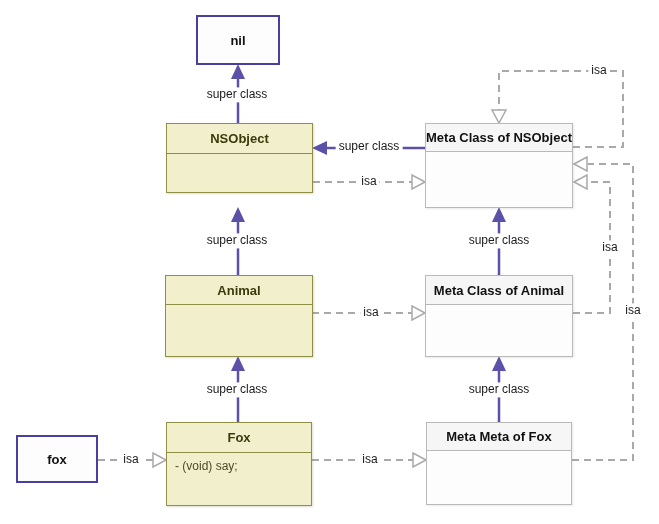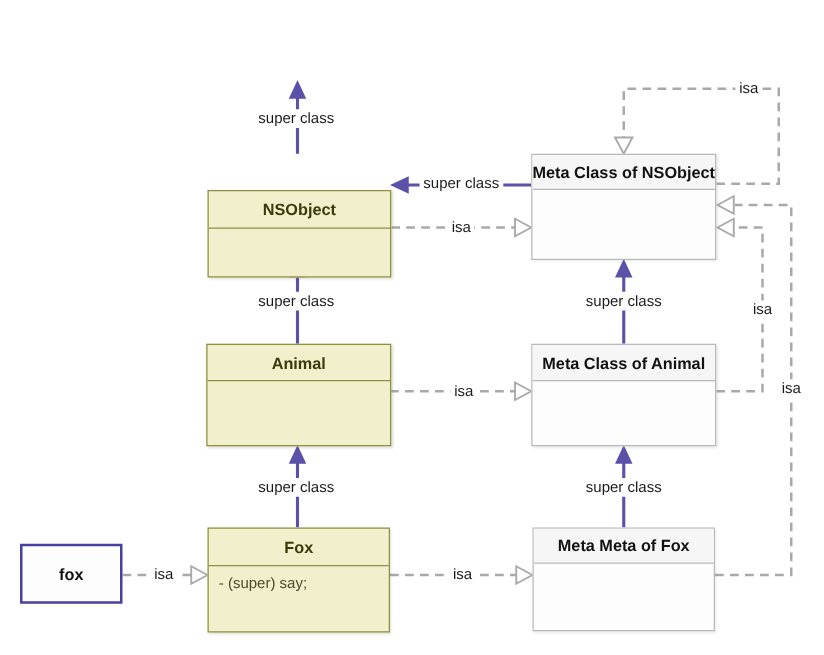--- a/index.html
+++ b/index.html
@@ -116,22 +116,25 @@
     <g>
       <polyline class="wire" points="573,313 610,313 610,182 588,182"></polyline>
       <polygon class="ghead" points="574,182 587,175 587,189"></polygon>
     </g>
     <g>
       <polyline class="wire" points="572,460 633,460 633,164 588,164"></polyline>
       <polygon class="ghead" points="574,164 587,157 587,171"></polygon>
     </g>
   </svg>
 
+  <div class="box instance-box" style="left:196px;top:15px;width:84px;height:50px;">
+    <span>nil</span>
+  </div>
 
-  <div class="box class-box" style="left:166px;top:123px;width:147px;height:70px;margin-top:29px;">
+  <div class="box class-box" style="left:166px;top:123px;width:147px;height:70px;">
     <div class="title">NSObject</div>
     <div class="body"></div>
   </div>
 
   <div class="box meta-box" style="left:425px;top:123px;width:148px;height:85px;">
     <div class="title">Meta Class of NSObject</div>
     <div class="body"></div>
   </div>
 
   <div class="box meta-box" style="left:425px;top:275px;width:148px;height:82px;">
@@ -139,21 +142,21 @@
     <div class="body"></div>
   </div>
 
   <div class="box class-box" style="left:165px;top:275px;width:148px;height:82px;">
     <div class="title" style="height:29px;">Animal</div>
     <div class="body"></div>
   </div>
 
   <div class="box class-box" style="left:166px;top:422px;width:146px;height:84px;">
     <div class="title">Fox</div>
-    <div class="body">- (super) say;</div>
+    <div class="body">- (void) say;</div>
   </div>
 
   <div class="box meta-box" style="left:426px;top:422px;width:146px;height:83px;">
     <div class="title">Meta Meta of Fox</div>
     <div class="body"></div>
   </div>
 
   <div class="box instance-box" style="left:16px;top:435px;width:82px;height:48px;">
     <span>fox</span>
   </div>

